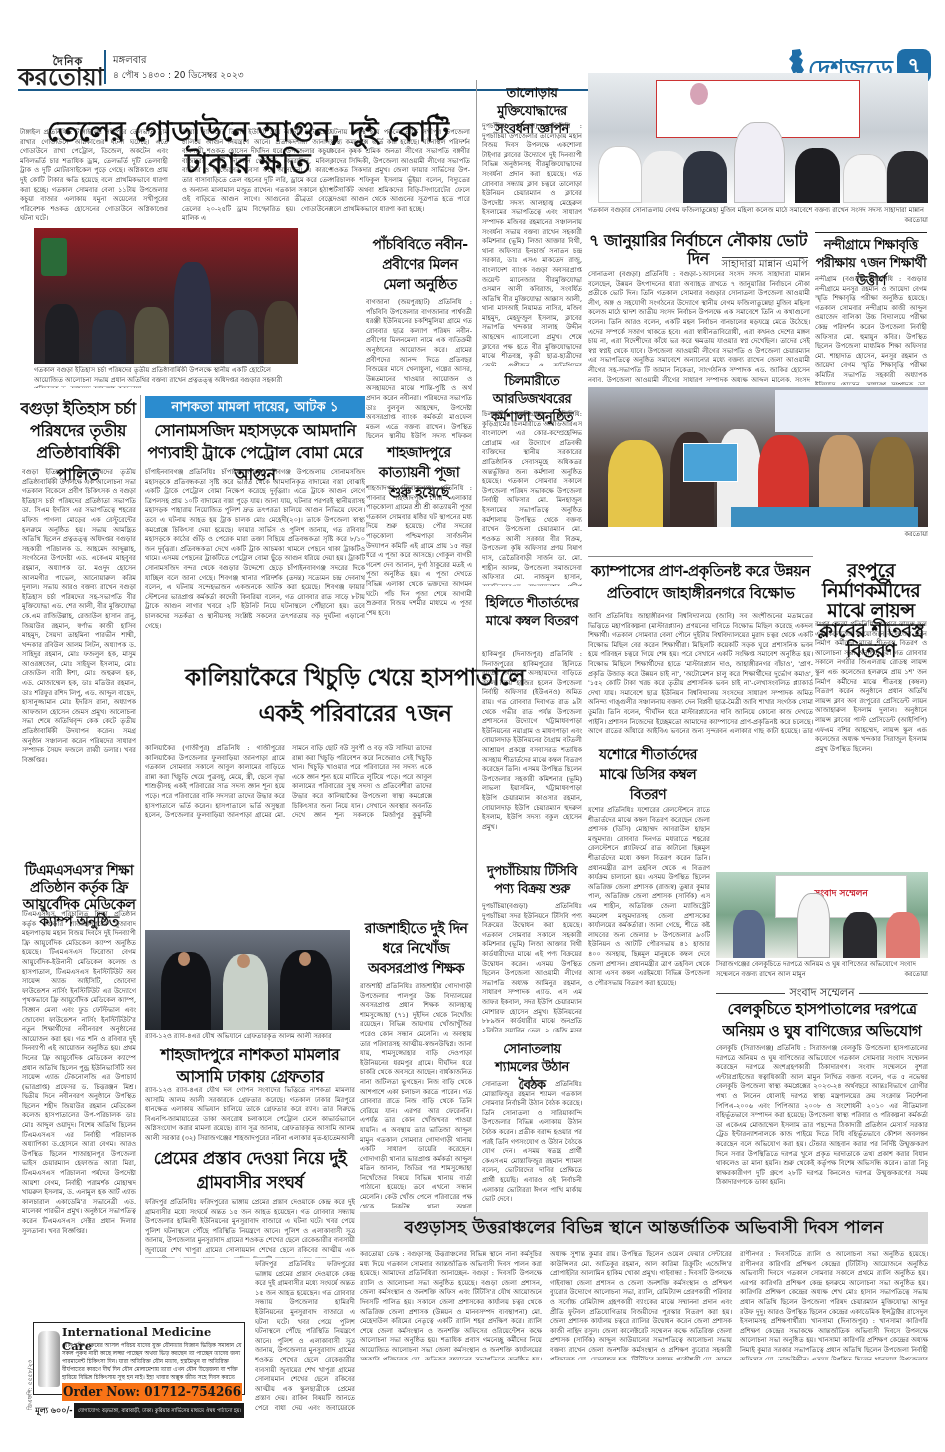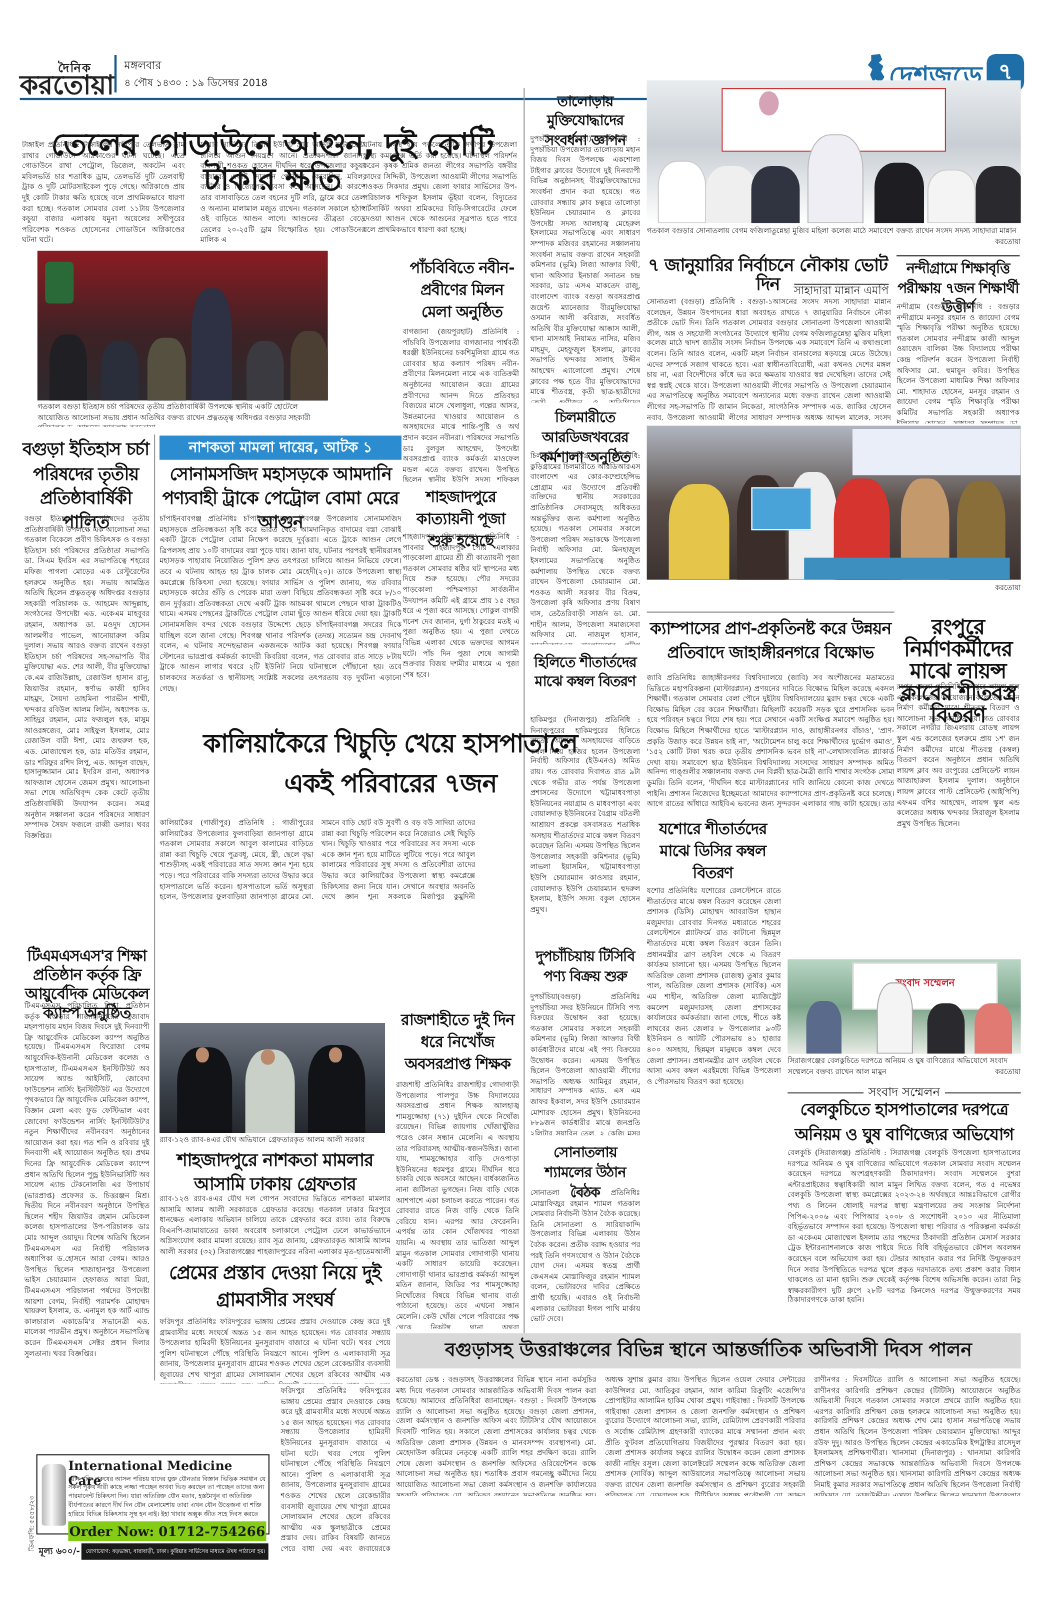--- a/index.html
+++ b/index.html
@@ -24,37 +24,37 @@
   .photo .banner { position:absolute; left:6%; right:6%; top:6%; height:36%; background:#f3f0ee; border:1px solid #ccc; }
   .photo .person { position:absolute; bottom:0; width:13%; border-radius: 40% 40% 0 0; background:#2b2b33; }
   .photo .face { position:absolute; width:6%; height:14%; border-radius:50%; background:#b98b6c; }
   .blue-strip { background: #2b8ccf; color: #fff; font-size: 13px; font-weight: bold; text-align: left; display:flex; align-items:center; justify-content:center; }
   .gray-strip { background: #d9d9d9; color: #111; font-size: 20px; font-weight: bold; display:flex; align-items:center; justify-content:center; }
   .vline { position:absolute; width:1px; background:#999; }
   .hline { position:absolute; height:1px; background:#888; }
   .ad { border: 1.5px solid #222; background:#fff; }
   .ad-title { font-family: "DejaVu Serif", serif; font-weight: bold; font-size: 15px; color:#1a1a1a; }
   .ad-body { font-family: "DejaVu Serif", serif; font-size: 5.6px; line-height: 8px; color:#222; }
-  .ad-order { font-family: "DejaVu Serif", serif; font-weight: bold; font-size: 18px; color:#1a1a1a; background:#84cc16; }
+  .ad-order { font-family: "DejaVu Serif", serif; font-weight: bold; font-size: 18px; color:#1a1a1a; background:#f97316; }
   .ad-foot { background:#1a1a1a; color:#fff; font-size: 6px; display:flex; align-items:center; padding-left:4px; }
   .ad-price { font-size: 10px; font-weight:bold; background:#fff; color:#111; display:flex; align-items:center; justify-content:center; }
   .bottle { background: linear-gradient(90deg,#bbb,#fafafa 40%,#999); border-radius: 6px 6px 3px 3px; }
   .sub-rule { display:flex; align-items:center; gap:4px; font-size:11px; color:#222; }
   .sub-rule::before, .sub-rule::after { content:""; flex:1; height:1px; background:#444; }
   .vert-code { writing-mode: vertical-rl; transform: rotate(180deg); font-size: 6px; color:#333; }
 </style>
 </head>
 <body>
 
 <div class="abs" style="left:0;top:12px;width:945px;height:80px;">
   <div class="abs" style="left:38px;top:38px;width:60px;text-align:center;"><span class="masthead-logo-small">দৈনিক</span></div>
   <div class="abs masthead-logo" style="left:18px;top:46px;">করতোয়া</div>
   <div class="abs header-sep" style="left:104px;top:38px;"></div>
   <div class="abs day" style="left:113px;top:40px;">মঙ্গলবার</div>
-  <div class="abs date" style="left:113px;top:56px;">৪ পৌষ ১৪৩০ : ১৯ ডিসেম্বর 2018</div>
+  <div class="abs date" style="left:113px;top:56px;">৪ পৌষ ১৪৩০ : 20 ডিসেম্বর ২০২৩</div>
 
   <div class="abs" style="left:788px;top:36px;width:18px;height:30px;">
     <svg width="18" height="30" viewBox="0 0 18 30">
         <path d="M4 2 L12 1 L14 6 L11 9 L15 12 L13 17 L16 22 L12 28 L8 24 L6 27 L3 20 L5 15 L1 11 L4 7 Z" fill="#1e6ea8"></path>
       </svg>
   </div>
   <div class="abs section-brand" style="left:808px;top:38px;">দেশজুড়ে</div>
   <div class="abs page-badge" style="left:897px;top:37px;">৭</div>
   <div class="abs rule" style="left:18px;top:77px;width:908px;"></div>
 </div>

